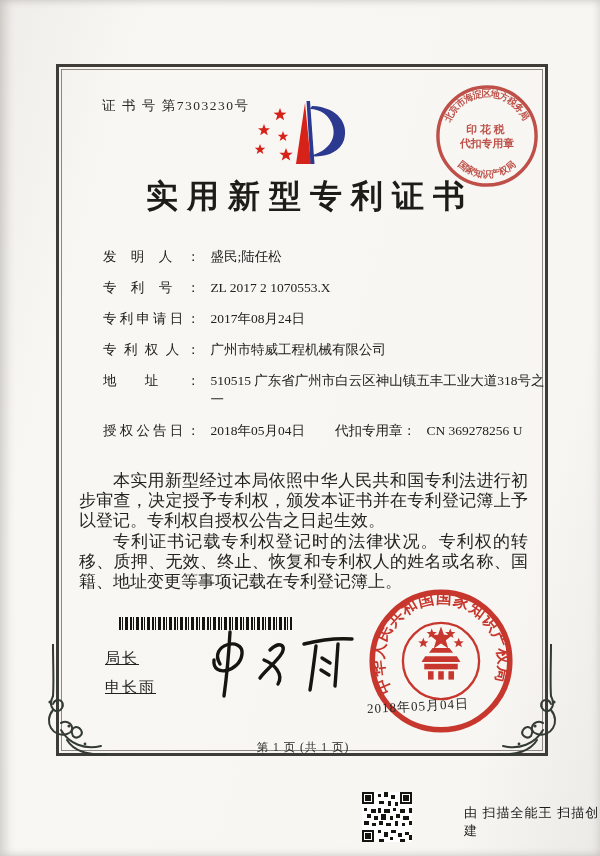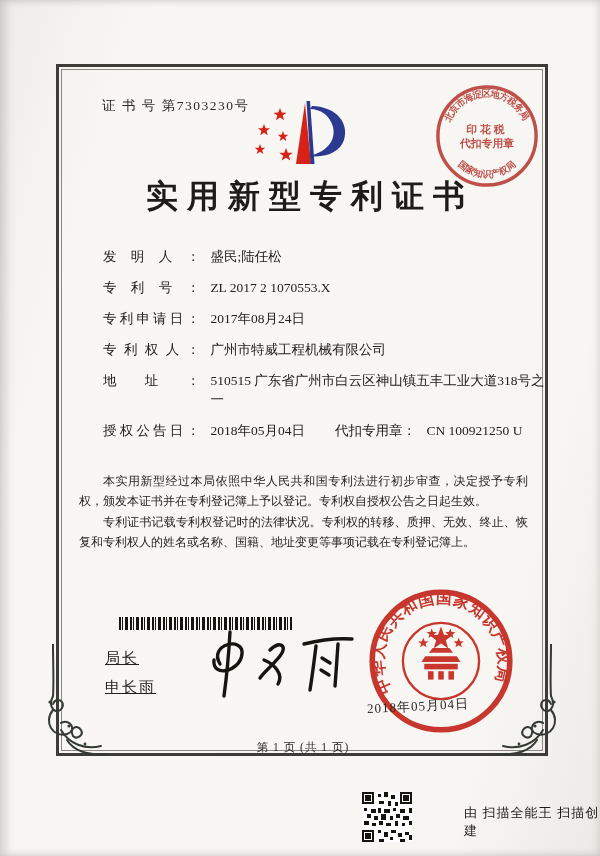--- a/index.html
+++ b/index.html
@@ -42,21 +42,21 @@
     display:inline-block; width:97px; vertical-align:top;
     text-align:justify; text-align-last:justify; font-weight:500;
   }
   .f-value { display:inline-block; margin-left:7px; vertical-align:top; font-weight:500; }
   .f-value.wrap { white-space:normal; width:344px; }
   .f-pair2 { position:absolute; left:232px; top:0; white-space:nowrap; }
   .f-pair2 .f-label2 { font-weight:500; }
 
   .paras {
     position:absolute; left:79px; top:471px; width:449px;
-    font-size:12px; line-height:20px; text-align:justify; color:#262420;
+    font-size:17px; line-height:20px; text-align:justify; color:#262420;
   }
   .paras p { text-indent:2em; margin-bottom:1px; }
 
   .barcode {
     position:absolute; left:119px; top:617px; width:173px; height:13px;
     background:repeating-linear-gradient(90deg,
       #15140f 0 2px, transparent 2px 3px,
       #15140f 3px 4px, transparent 4px 6px,
       #15140f 6px 9px, transparent 9px 11px);
   }
@@ -152,21 +152,21 @@
     </div>
     <div class="f-row">
       <span class="f-label">地址：</span>
       <span class="f-value wrap">510515 广东省广州市白云区神山镇五丰工业大道318号之一</span>
     </div>
     <div class="f-row">
       <span class="f-label">授权公告日：</span>
       <span class="f-value">2018年05月04日</span>
       <span class="f-pair2">
         <span class="f-label2">代扣专用章：</span>
-        <span class="f-value">CN 100921250 U</span>
+        <span class="f-value">CN 369278256 U</span>
       </span>
     </div>
   </div>
 
   <div class="paras">
     <p>本实用新型经过本局依照中华人民共和国专利法进行初步审查，决定授予专利权，颁发本证书并在专利登记簿上予以登记。专利权自授权公告之日起生效。</p>
     <p>专利证书记载专利权登记时的法律状况。专利权的转移、质押、无效、终止、恢复和专利权人的姓名或名称、国籍、地址变更等事项记载在专利登记簿上。</p>
   </div>
 
   <div class="barcode"></div>

